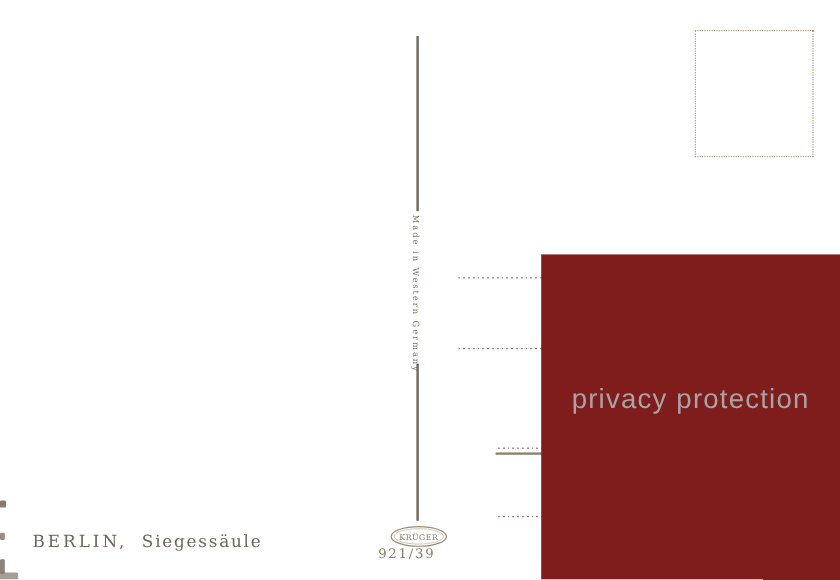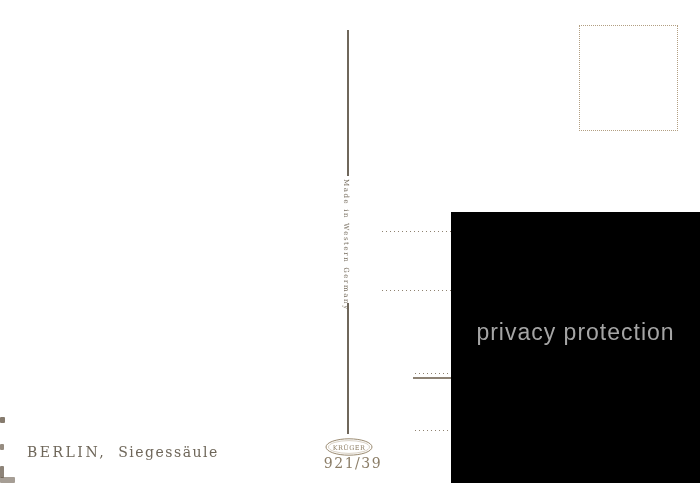--- a/index.html
+++ b/index.html
@@ -41,37 +41,37 @@
   .addr-line.l1{left:382px;top:231px;width:73px;}
   .addr-line.l2{left:382px;top:290px;width:73px;}
   .addr-line.l3{left:415px;top:373px;width:40px;}
   .addr-line.l4{left:415px;top:430px;width:40px;}
   .addr-line-solid{
     position:absolute;left:413px;top:377px;width:42px;height:2px;
     background:#8d8274;
   }
   .logo{position:absolute;left:324px;top:437px;width:50px;height:20px;}
   .card-number{
-    position:absolute;left:322px;top:455px;width:62px;text-align:center;
-    font-size:14px;letter-spacing:1.5px;color:#8b7d67;
+    position:absolute;left:308px;top:455px;width:62px;text-align:center;
+    font-size:11px;letter-spacing:1.5px;color:#8b7d67;
   }
   .caption{
     position:absolute;left:27px;top:444px;white-space:nowrap;
     color:#6e6659;font-size:14px;
   }
   .caption .city{letter-spacing:2.5px;}
   .caption .subject{letter-spacing:1.5px;margin-left:12px;}
   .edge-mark{position:absolute;background:#5d4f3e;border-radius:1px;}
   .edge-mark.m1{left:0;top:417px;width:5px;height:6px;opacity:.75;}
   .edge-mark.m2{left:0;top:444px;width:4px;height:6px;opacity:.65;}
   .edge-mark.m3{left:0;top:466px;width:4px;height:12px;opacity:.7;}
   .edge-mark.m4{left:0;top:477px;width:15px;height:6px;opacity:.55;}
   .privacy-overlay{
     position:absolute;left:451px;top:212px;width:249px;height:271px;
-    background:#000000;
+    background:#7f1d1d;
   }
   .privacy-text{
     position:absolute;top:112px;left:0;width:100%;text-align:center;
     font-family:"Liberation Sans", sans-serif;
     color:#a5a5a5;font-size:23px;font-weight:400;line-height:16px;
     letter-spacing:1px;
   }
 </style>
 </head>
 <body>

